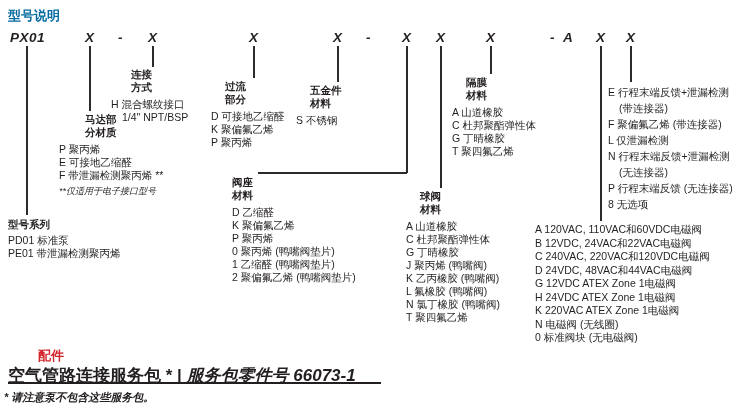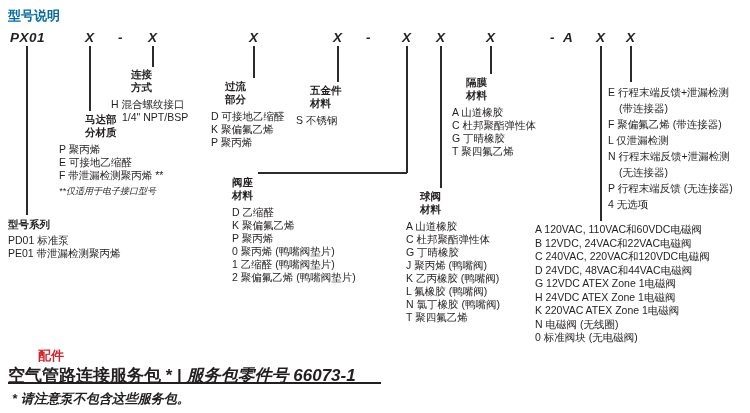--- a/index.html
+++ b/index.html
@@ -19,21 +19,21 @@
   .block .hdr1 { font-weight:bold; line-height:12.5px; margin-bottom:3px; }
   .items div { white-space:nowrap; }
   .cont { padding-left:11px; }
   .note { font-style:italic; font-size:9px; margin-top:3px; }
   .list-wide { line-height:16px; }
   .list-mid { line-height:13.5px; }
   .acc-heading { position:absolute; left:8px; top:347px; font-size:13px; font-weight:bold; color:#d2232a;margin-left:30px; }
   .acc-line { position:absolute; left:8px; top:364px; font-size:17px; font-weight:bold; white-space:nowrap; }
   .acc-line .it { font-style:italic; }
   .acc-rule { position:absolute; left:8px; top:382px; width:373px; height:1.5px; background:#231f20; }
-  .acc-foot { position:absolute; left:12px; top:390px; font-size:13px; font-style:italic; font-weight:600; }
+  .acc-foot { position:absolute; left:4px; top:390px; font-size:11px; font-style:italic; font-weight:600; }
 </style>
 </head>
 <body>
 
 <div class="canvas">
 
   <div class="page-title">型号说明</div>
 
   <div>
     <span class="tok" style="left:10px">PX01</span>
@@ -165,21 +165,21 @@
 
   <div class="block list-wide" style="left:608px;top:84px">
     <div class="items">
       <div>E 行程末端反馈+泄漏检测</div>
       <div class="cont">(带连接器)</div>
       <div>F 聚偏氟乙烯 (带连接器)</div>
       <div>L 仅泄漏检测</div>
       <div>N 行程末端反馈+泄漏检测</div>
       <div class="cont">(无连接器)</div>
       <div>P 行程末端反馈 (无连接器)</div>
-      <div>4 无选项</div>
+      <div>8 无选项</div>
     </div>
   </div>
 
   <div class="block list-mid" style="left:535px;top:223px">
     <div class="items">
       <div>A 120VAC, 110VAC和60VDC电磁阀</div>
       <div>B 12VDC, 24VAC和22VAC电磁阀</div>
       <div>C 240VAC, 220VAC和120VDC电磁阀</div>
       <div>D 24VDC, 48VAC和44VAC电磁阀</div>
       <div>G 12VDC ATEX Zone 1电磁阀</div>

